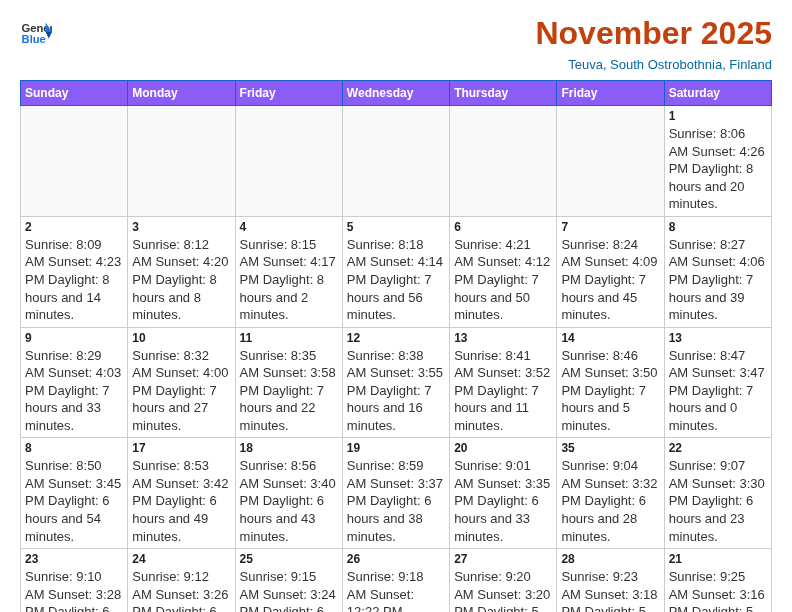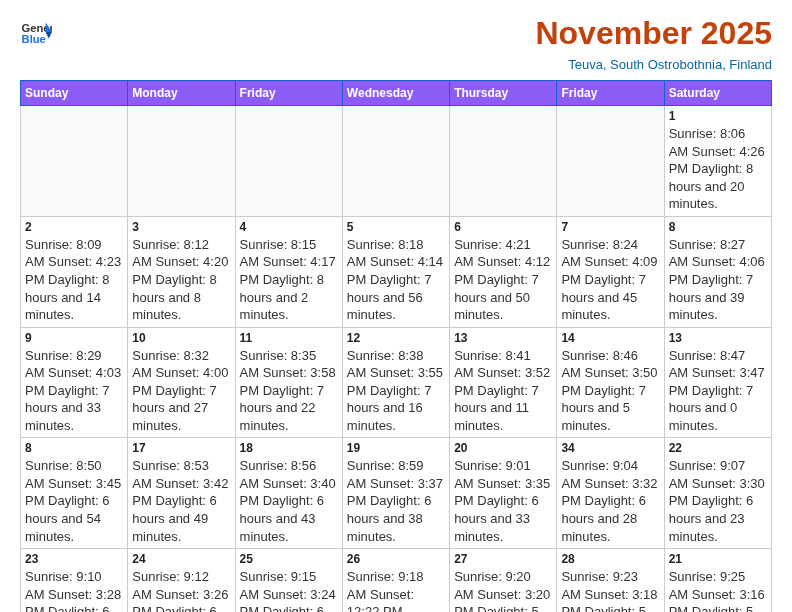--- a/index.html
+++ b/index.html
@@ -269,21 +269,21 @@
 and 38 minutes.</div>
           </td>
           <td>
             <span class="day-number">20</span>
             <div class="day-info">Sunrise: 9:01 AM
 Sunset: 3:35 PM
 Daylight: 6 hours
 and 33 minutes.</div>
           </td>
           <td>
-            <span class="day-number">34</span>
+            <span class="day-number">35</span>
             <div class="day-info">Sunrise: 9:04 AM
 Sunset: 3:32 PM
 Daylight: 6 hours
 and 28 minutes.</div>
           </td>
           <td>
             <span class="day-number">22</span>
             <div class="day-info">Sunrise: 9:07 AM
 Sunset: 3:30 PM
 Daylight: 6 hours

